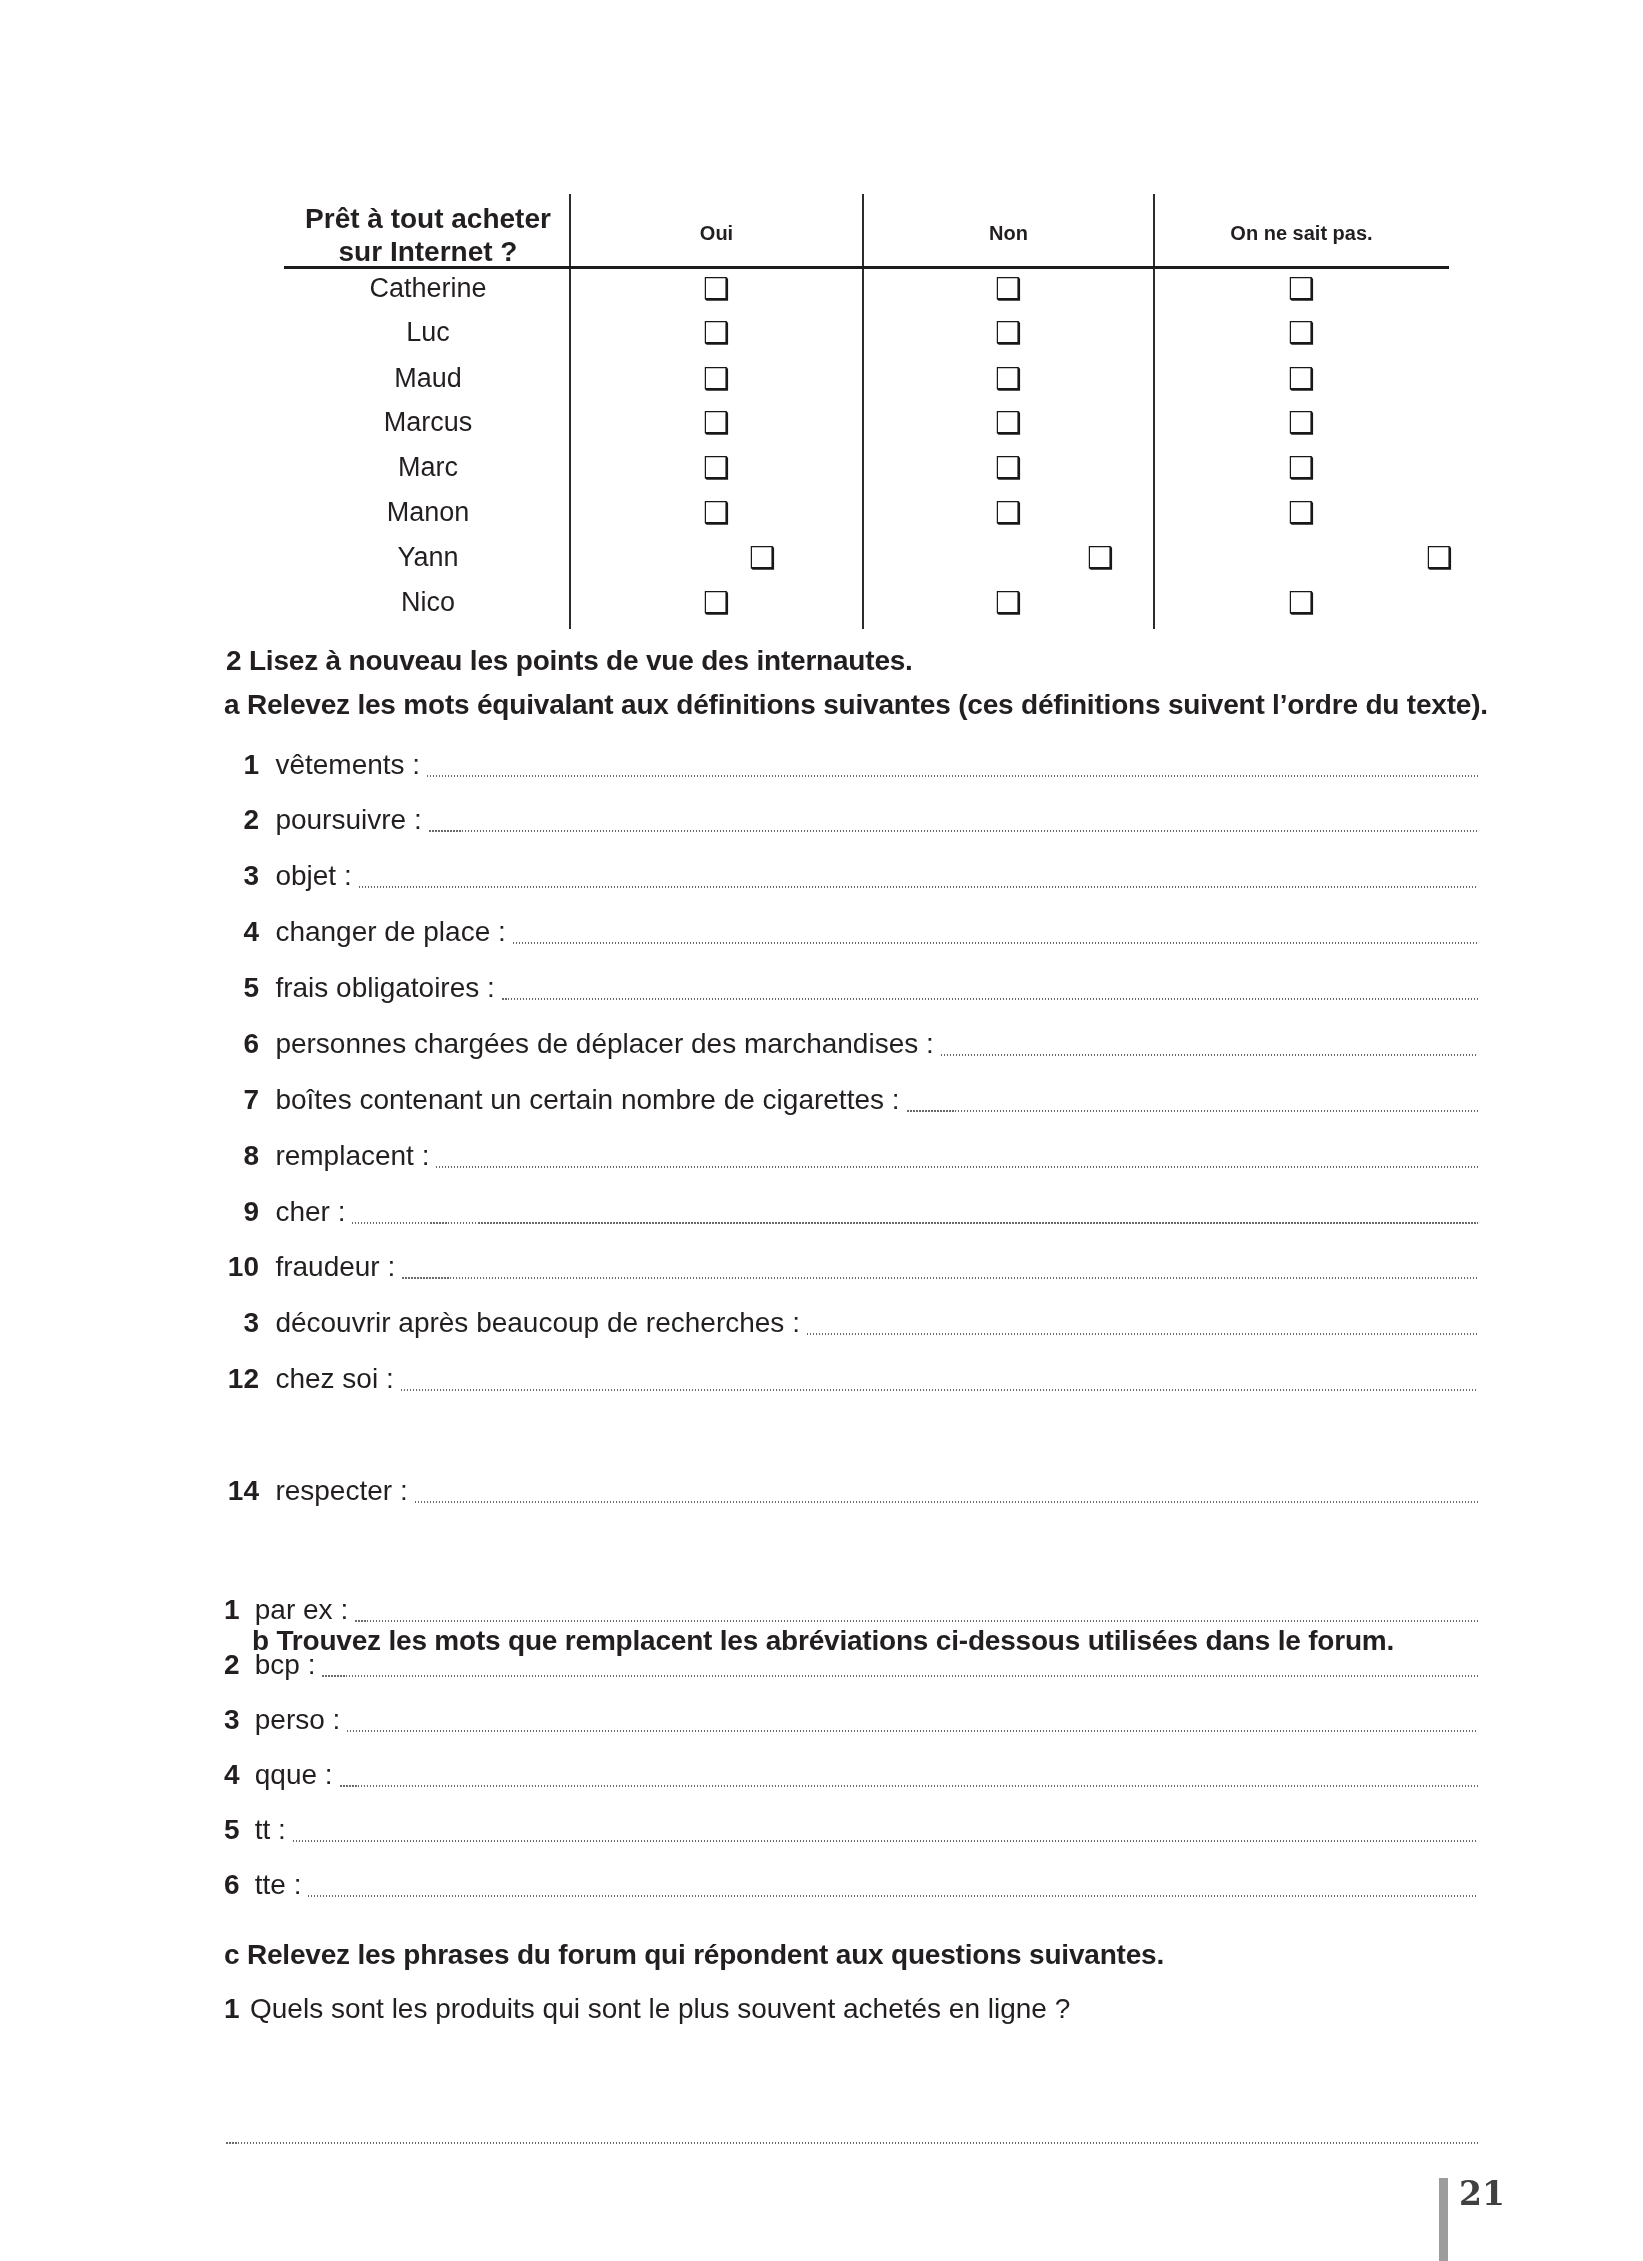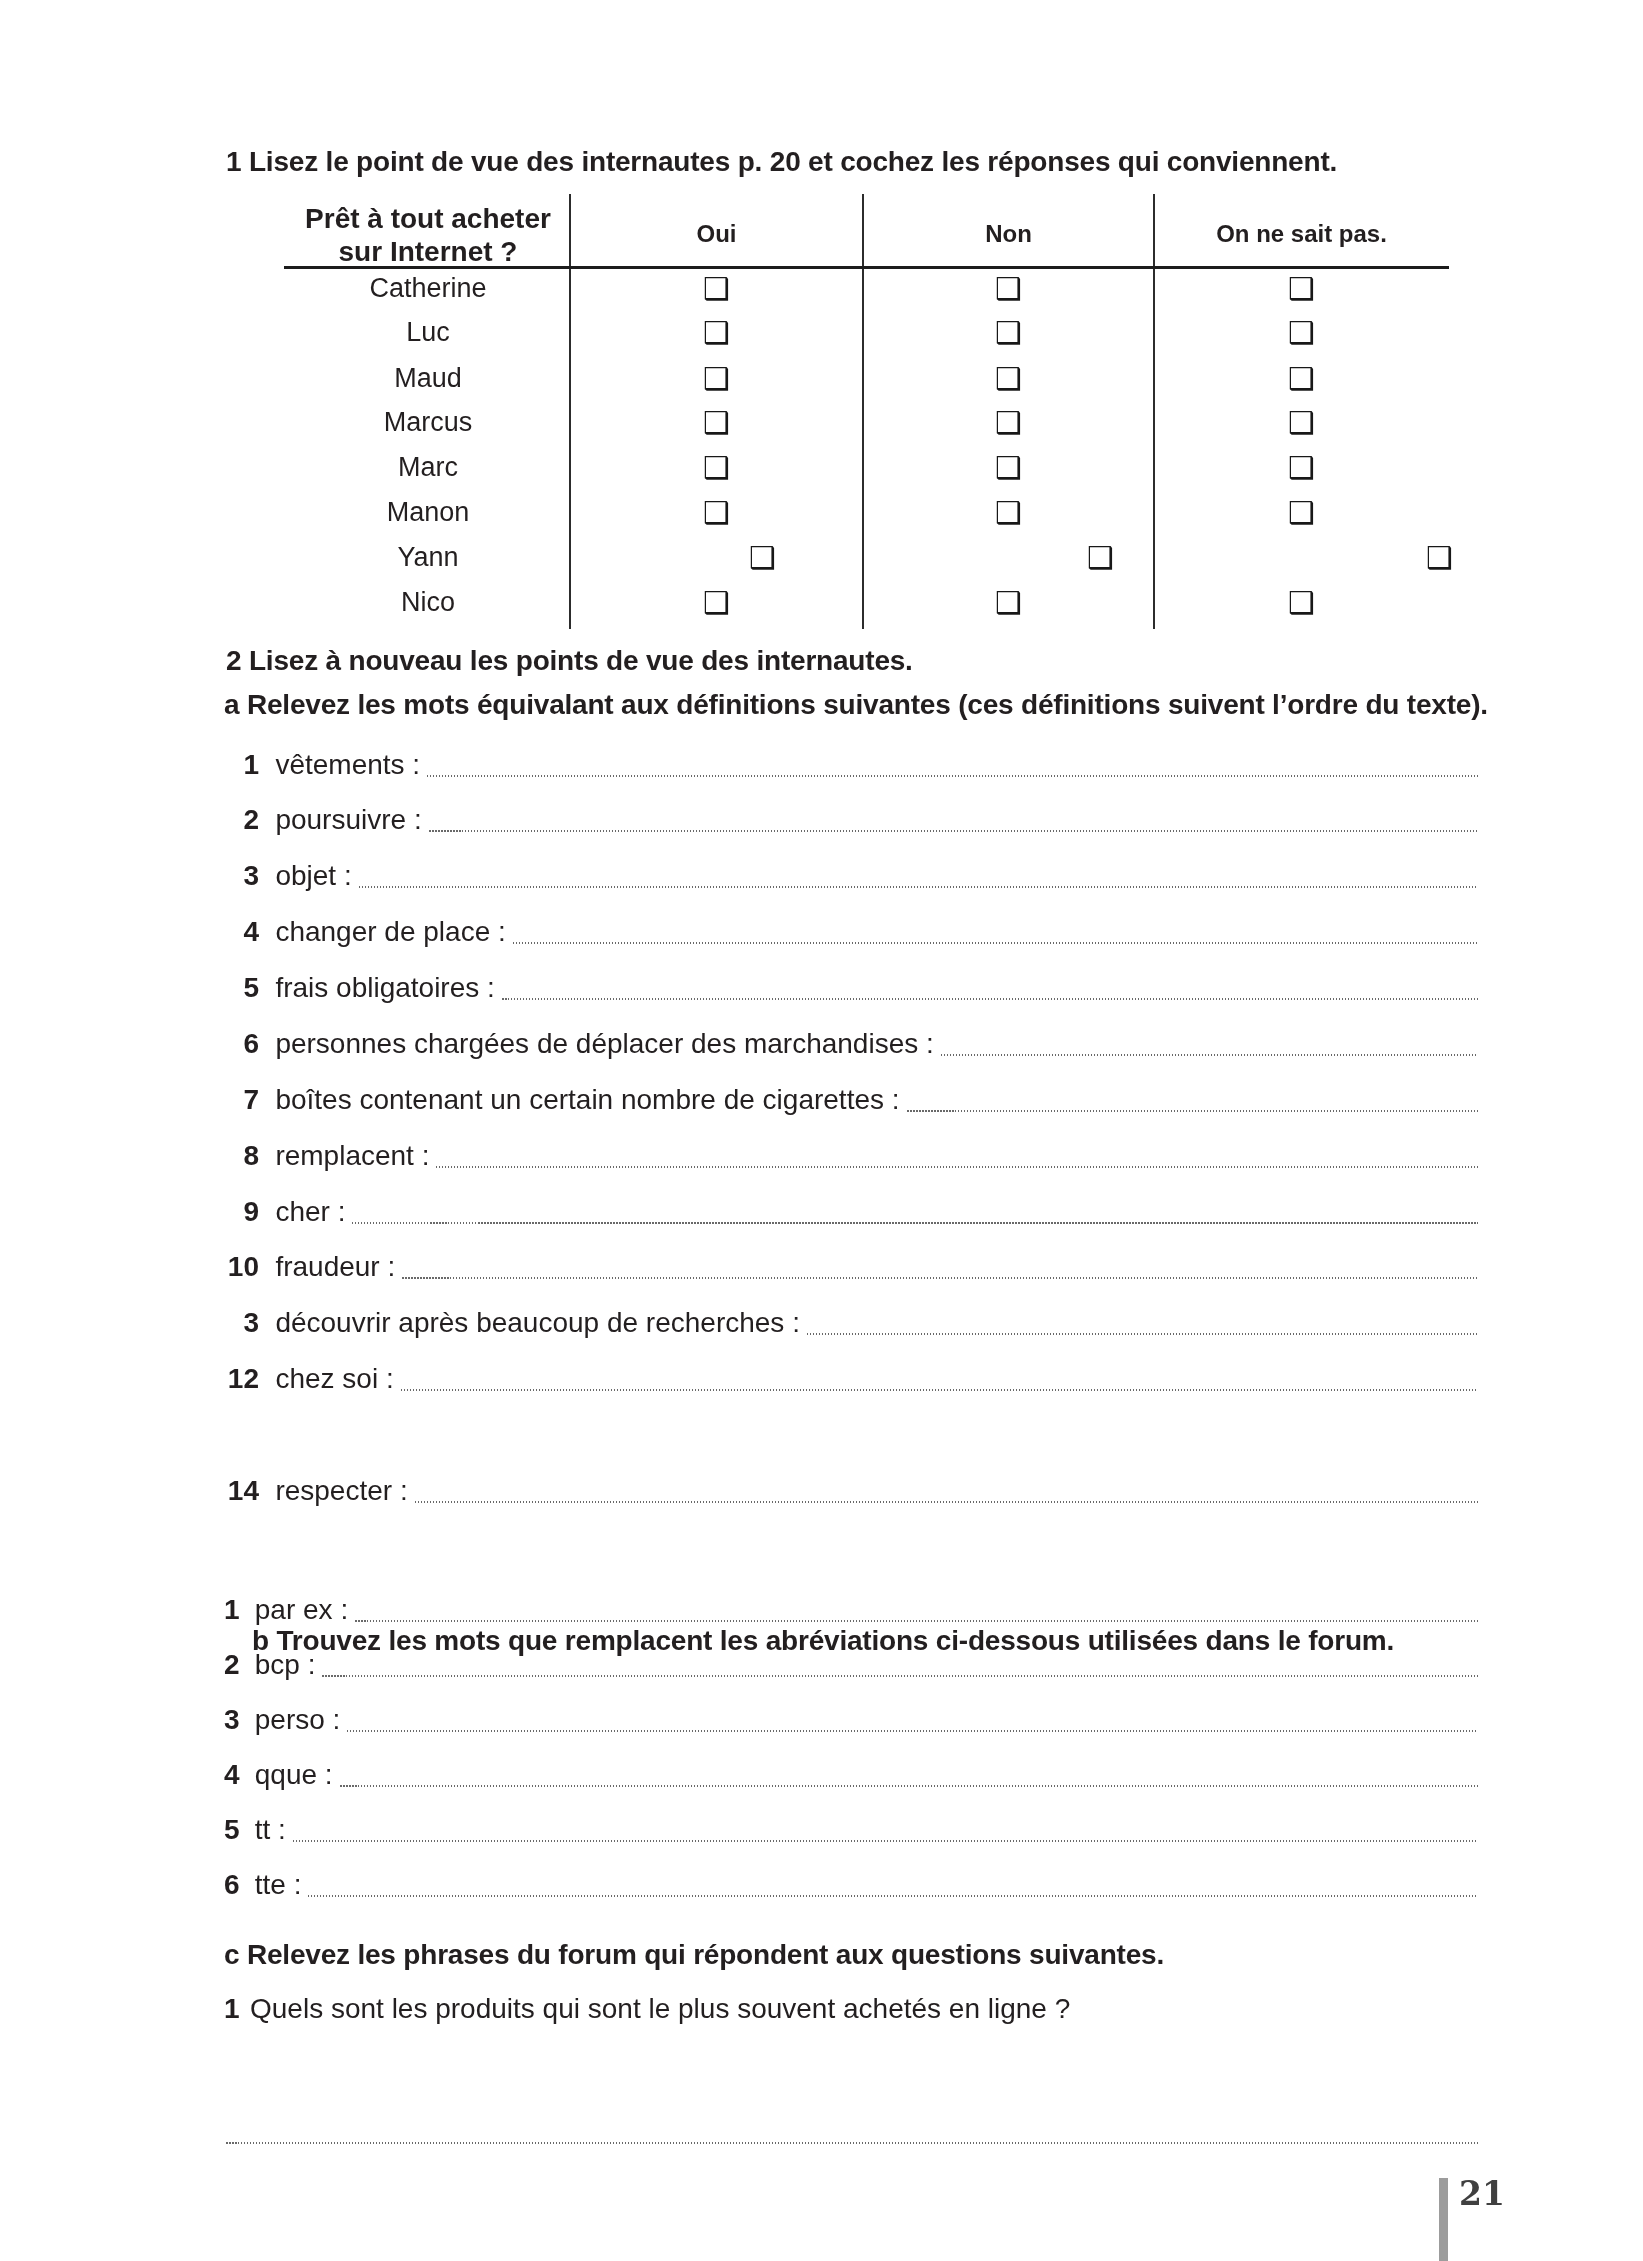--- a/index.html
+++ b/index.html
@@ -7,21 +7,21 @@
     position:relative;width:1643px;height:2261px;background:#ffffff;
     font-family:"Liberation Sans",sans-serif;color:#231f20;overflow:hidden;
   }
   .abs{position:absolute;}
   .h{font-size:28px;font-weight:bold;letter-spacing:-0.2px;line-height:32px;white-space:nowrap;}
 
   
   .vline{position:absolute;top:194px;height:435px;width:1.5px;background:#2c2c2c;}
   .thickline{position:absolute;left:284px;top:266px;width:1165px;height:3px;background:#1c1c1c;}
   .th0{left:286px;top:202px;width:284px;text-align:center;font-size:28px;font-weight:bold;line-height:33px;}
-  .th{top:219px;text-align:center;font-size:24px;font-weight:bold;line-height:29px;}
+  .th{top:219px;text-align:center;font-size:20px;font-weight:bold;line-height:29px;}
   .trow{left:286px;width:1163px;height:35px;display:grid;grid-template-columns:284px 293px 291px 295px;}
   .trow .name{text-align:center;font-size:27px;line-height:35px;}
   .trow .cb{text-align:center;font-size:30px;line-height:35px;font-family:"DejaVu Sans",sans-serif;color:#181818;}
 
   
   .item{display:flex;height:36px;}
   .item .num{font-size:28px;font-weight:bold;line-height:36px;}
   .item .label{font-size:28px;line-height:36px;white-space:nowrap;}
   .item .leader{flex:1 1 auto;height:1.5px;align-self:flex-end;margin:0 0 6.5px 7px;
     background:repeating-linear-gradient(90deg,#696969 0 1.5px,transparent 1.5px 3px);}
@@ -40,21 +40,20 @@
   
   .page-bar{left:1439px;top:2178px;width:9.4px;height:83px;background:#9c9c9c;}
   .page-num{left:1459px;top:2177px;font-family:"DejaVu Serif",serif;font-weight:bold;
     font-size:33px;line-height:33px;color:#404040;}
 </style>
 </head>
 <body>
 
 <div class="page">
 
-  <div class="abs h" style="left:226px;top:146px;">1 Lisez le point de vue des internautes p. 20 et cochez les réponses qui conviennent.</div>
 
   <div>
     <div class="vline" style="left:569px;"></div>
     <div class="vline" style="left:862px;"></div>
     <div class="vline" style="left:1153px;"></div>
     <div class="thickline"></div>
 
     <div class="abs th0">
       <span style="display:block;">Prêt à tout acheter</span>
       <span style="display:block;">sur Internet ?</span>

